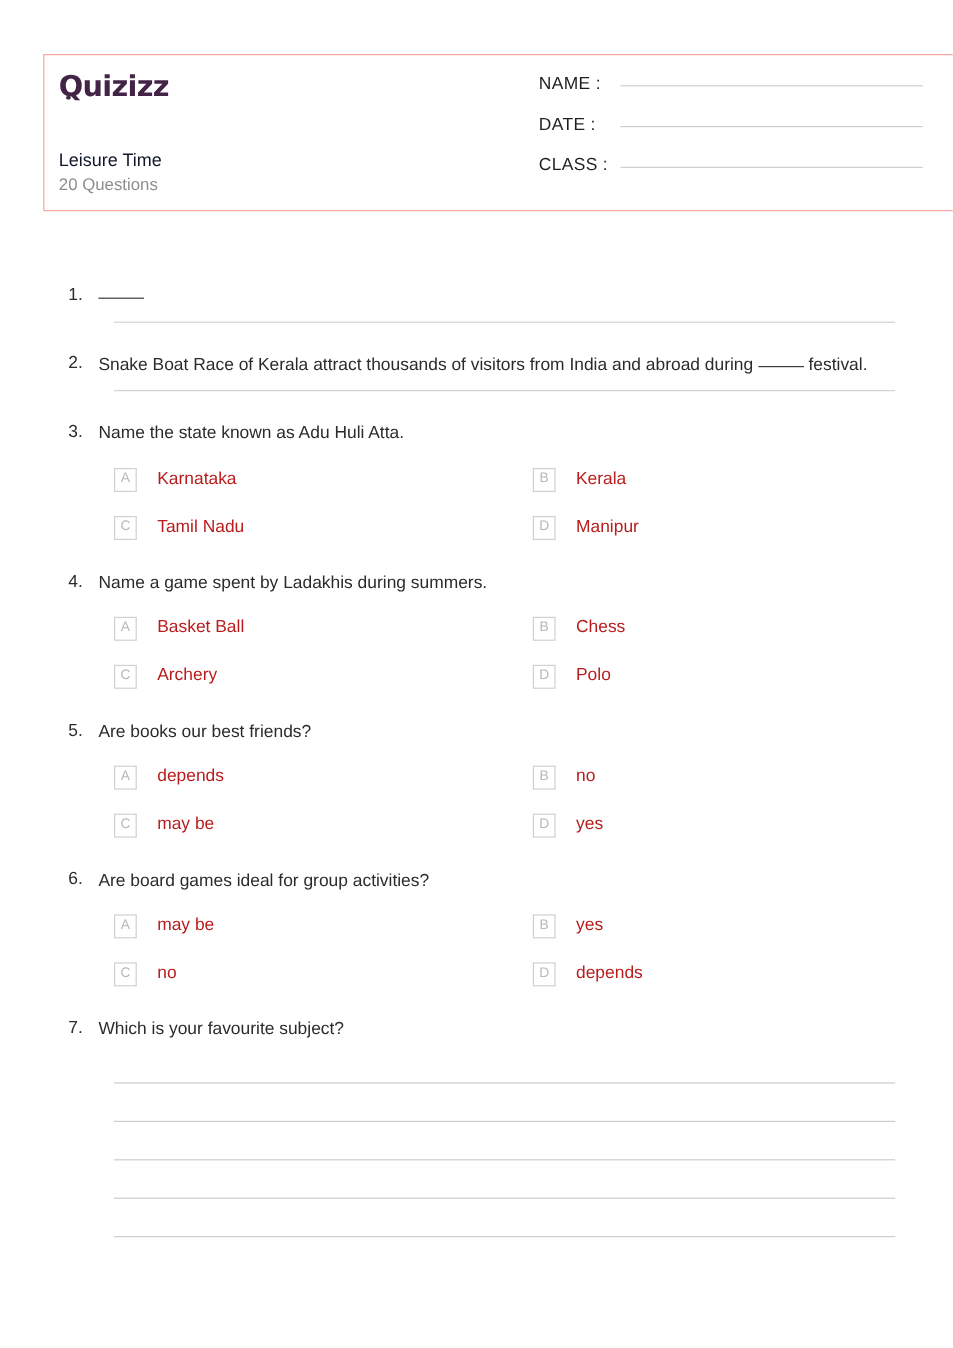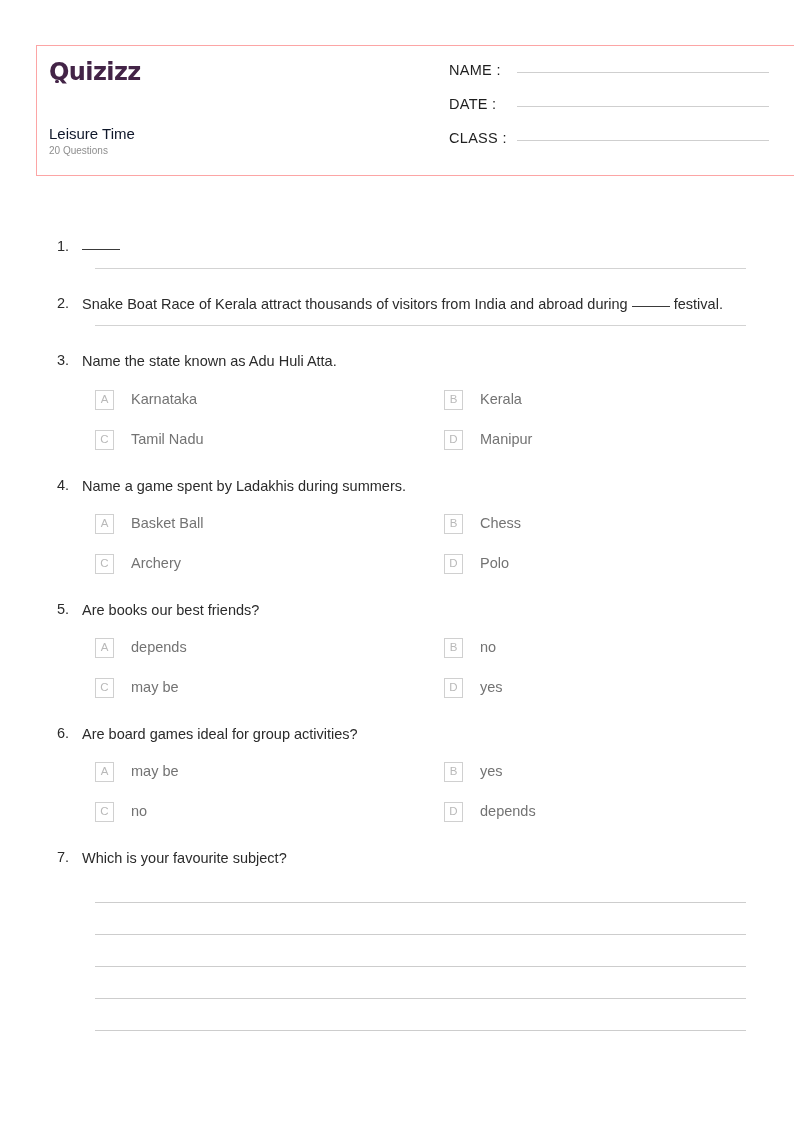--- a/index.html
+++ b/index.html
@@ -59,21 +59,21 @@
     top: 79px;
     font-size: 15px;
     color: #0f172a;
     line-height: 1.25;
     white-space: nowrap;
   }
   .quiz-count {
     position: absolute;
     left: 12px;
     top: 99px;
-    font-size: 10px;
+    font-size: 14px;
     color: #8e8e8e;
     line-height: 1.25;
     white-space: nowrap;
   }
 
   .header-fields {
     position: absolute;
     left: 368px;
     top: 16px;
     width: 320px;
@@ -164,21 +164,21 @@
     box-sizing: border-box;
     font-size: 11.5px;
     color: #b9b9b9;
     display: flex;
     align-items: center;
     justify-content: center;
     line-height: 1;
   }
   .opt-text {
     font-size: 14.5px;
-    color: #737373;
+    color: #b91c1c;
     margin-left: 17px;
     line-height: 1.2;
   }
 
   
   .ruled {
     margin-left: 47px;
   }
   .ruled-line {
     border-bottom: 1px solid #cdcdcd;

